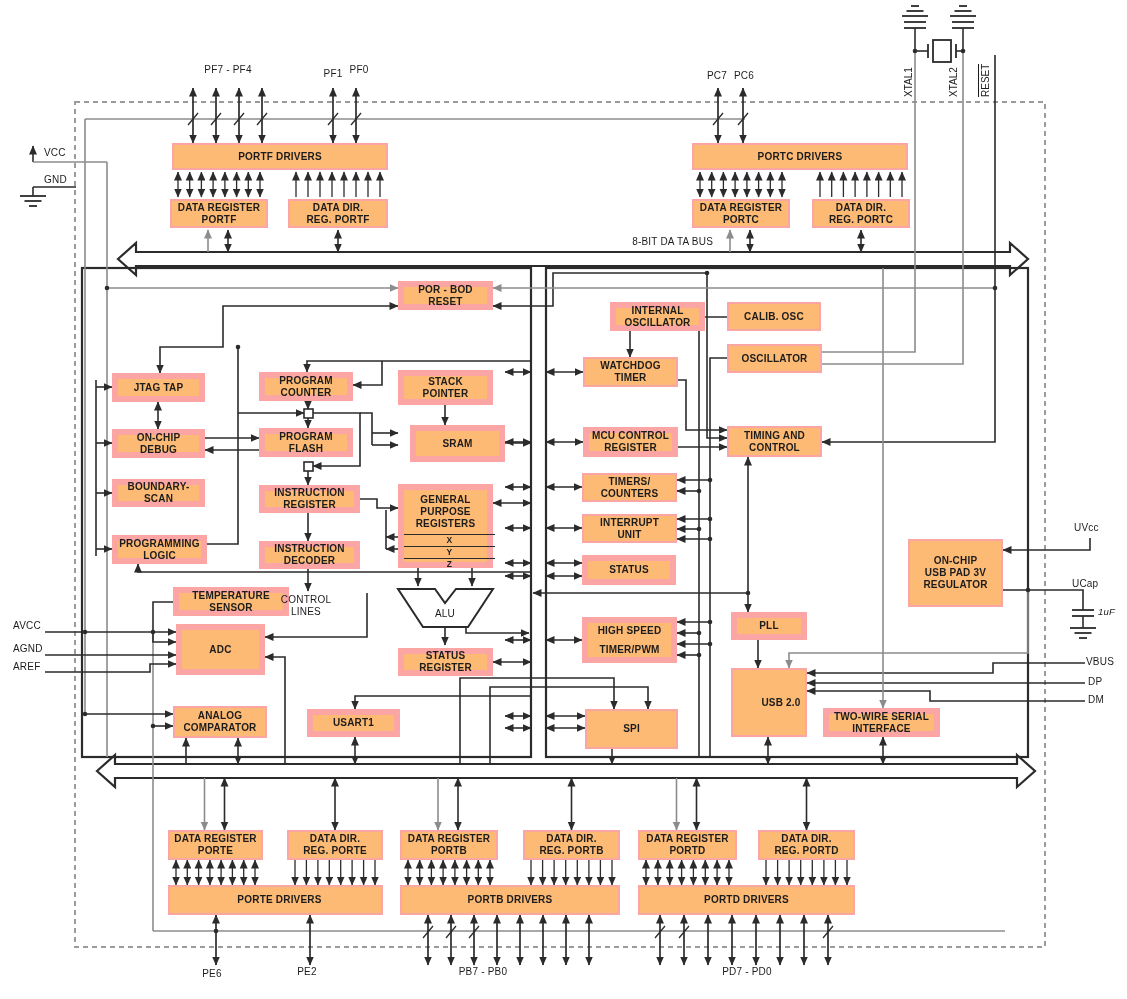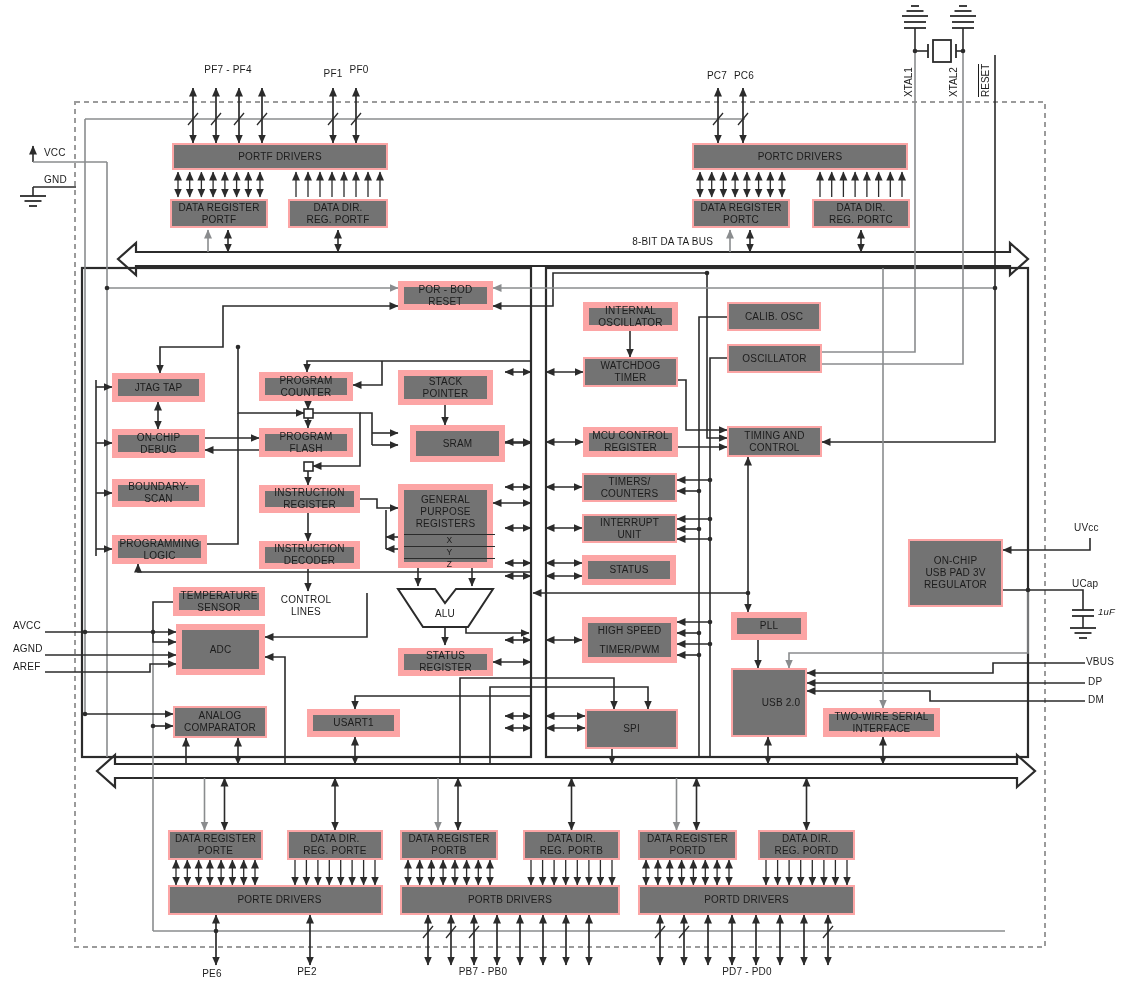--- a/index.html
+++ b/index.html
@@ -1,21 +1,21 @@
 <!DOCTYPE html>
 <html><head>
 <meta charset="utf-8">
 <style>
   html,body{margin:0;padding:0;background:#fff;}
   #diag{position:relative;width:1127px;height:999px;background:#fff;overflow:hidden;
         font-family:"Liberation Sans","DejaVu Sans",sans-serif;color:#1c1c1c;}
   #wires{position:absolute;left:0;top:0;}
-  .blk{position:absolute;background:#737373;border:6px solid #fca5a5;display:flex;
+  .blk{position:absolute;background:#fdba74;border:6px solid #fca5a5;display:flex;
        flex-direction:column;align-items:center;justify-content:center;
-       font-size:10px;line-height:12px;text-align:center;letter-spacing:.2px;box-sizing:border-box;}
+       font-size:10px;line-height:12px;text-align:center;letter-spacing:.2px;box-sizing:border-box;font-weight:bold;}
   .blk.heavy{border-width:2.5px;}
   .blk.tall{line-height:19px;}
   .lbl{position:absolute;font-size:10px;line-height:11px;white-space:nowrap;letter-spacing:.2px;}
   .lbl.ctr{transform:translateX(-50%);text-align:center;}
   .rot{position:absolute;font-size:10px;white-space:nowrap;transform:rotate(-90deg);transform-origin:left top;}
   .rot.bar{border-top:1.4px solid #1c1c1c;padding-top:1px;}
   .ital{font-style:italic;font-size:9.5px;}
   .gprrow{position:absolute;border-top:1.4px solid #2b2b2b;font-size:8.5px;line-height:11px;text-align:center;box-sizing:border-box;}
 </style>
 </head>
@@ -382,35 +382,35 @@
         <div>STACK</div>
         <div>POINTER</div>
       </div>
       <div class="blk" style="left: 398px; top: 425px; width: 95px; height: 37px; margin-left: 12px;">
         <div>SRAM</div>
       </div>
       <div class="blk" style="left: 398px; top: 648px; width: 95px; height: 28px;">
         <div>STATUS</div>
         <div>REGISTER</div>
       </div>
-      <div class="blk" style="left: 173px; top: 587px; width: 92px; height: 29px;">
+      <div class="blk" style="left: 173px; top: 587px; width: 116px; height: 29px;">
         <div>TEMPERATURE</div>
         <div>SENSOR</div>
       </div>
       <div class="blk" style="left: 176px; top: 624px; width: 89px; height: 51px;">
         <div>ADC</div>
       </div>
       <div class="blk heavy" style="left: 173px; top: 706px; width: 94px; height: 32px;">
         <div>ANALOG</div>
         <div>COMPARATOR</div>
       </div>
       <div class="blk" style="left: 307px; top: 709px; width: 93px; height: 28px;">
         <div>USART1</div>
       </div>
-      <div class="blk" style="left: 583px; top: 302px; width: 95px; height: 29px; text-align: center;">
+      <div class="blk" style="left: 610px; top: 302px; width: 95px; height: 29px; text-align: center;">
         <div>INTERNAL</div>
         <div>OSCILLATOR</div>
       </div>
       <div class="blk heavy" style="left: 727px; top: 302px; width: 94px; height: 29px;">
         <div>CALIB. OSC</div>
       </div>
       <div class="blk heavy" style="left: 727px; top: 344px; width: 95px; height: 29px;">
         <div>OSCILLATOR</div>
       </div>
       <div class="blk heavy" style="left: 583px; top: 357px; width: 95px; height: 30px;">

